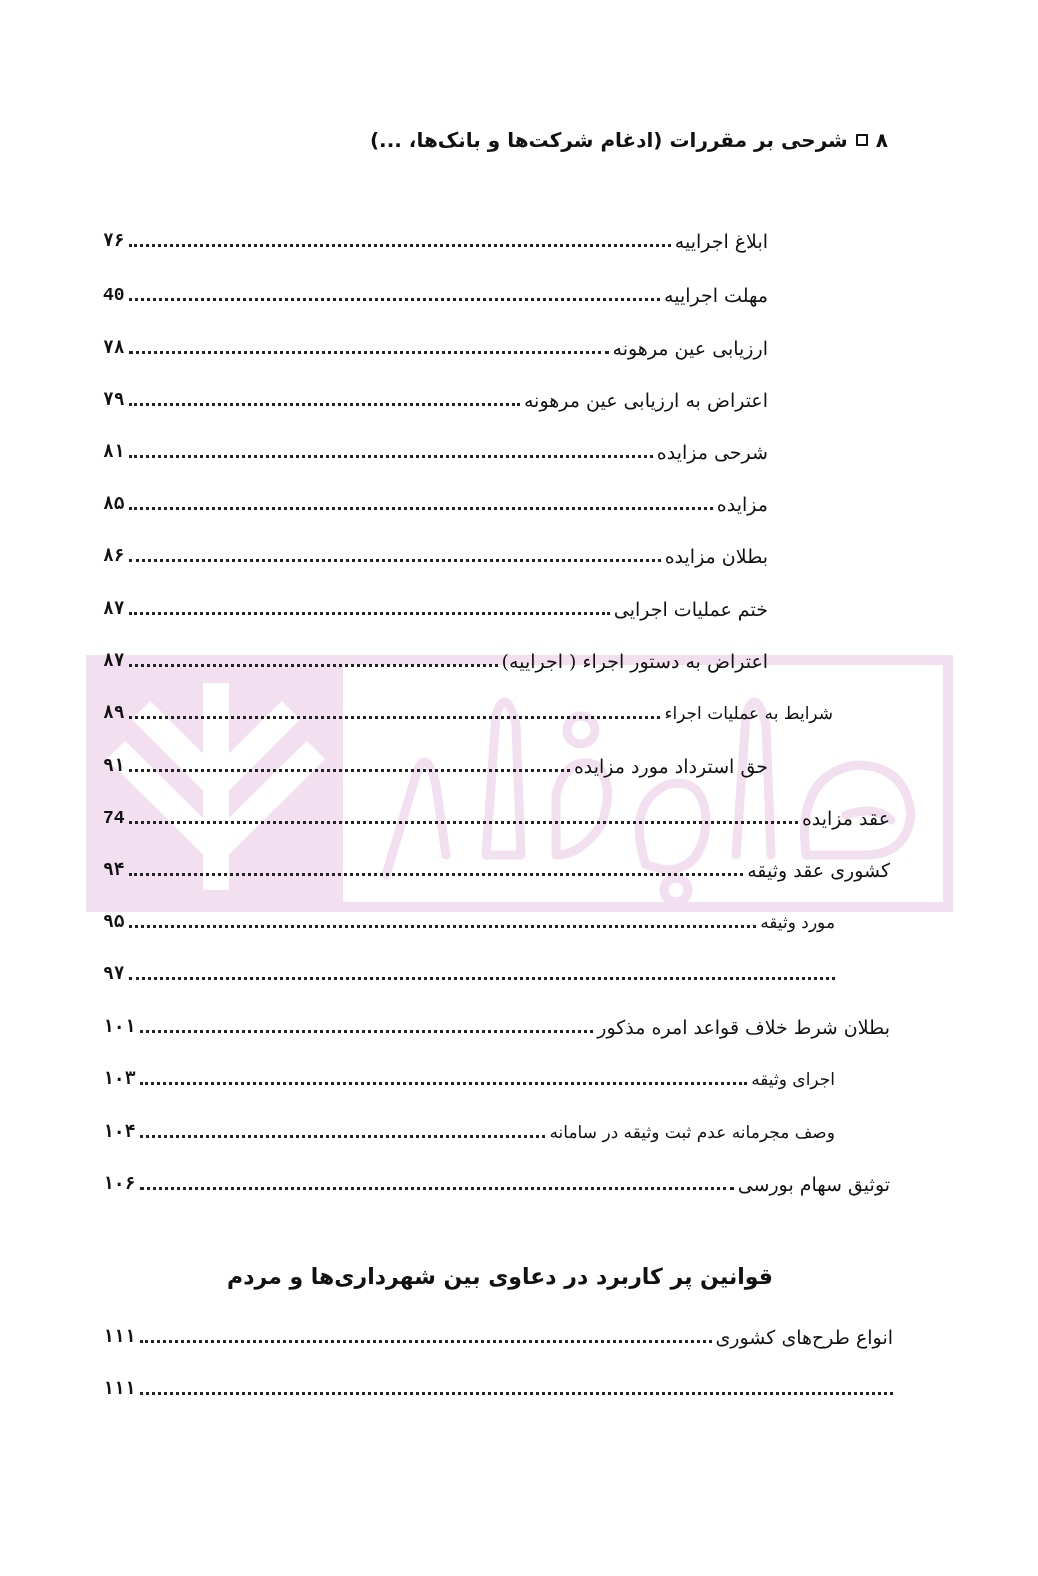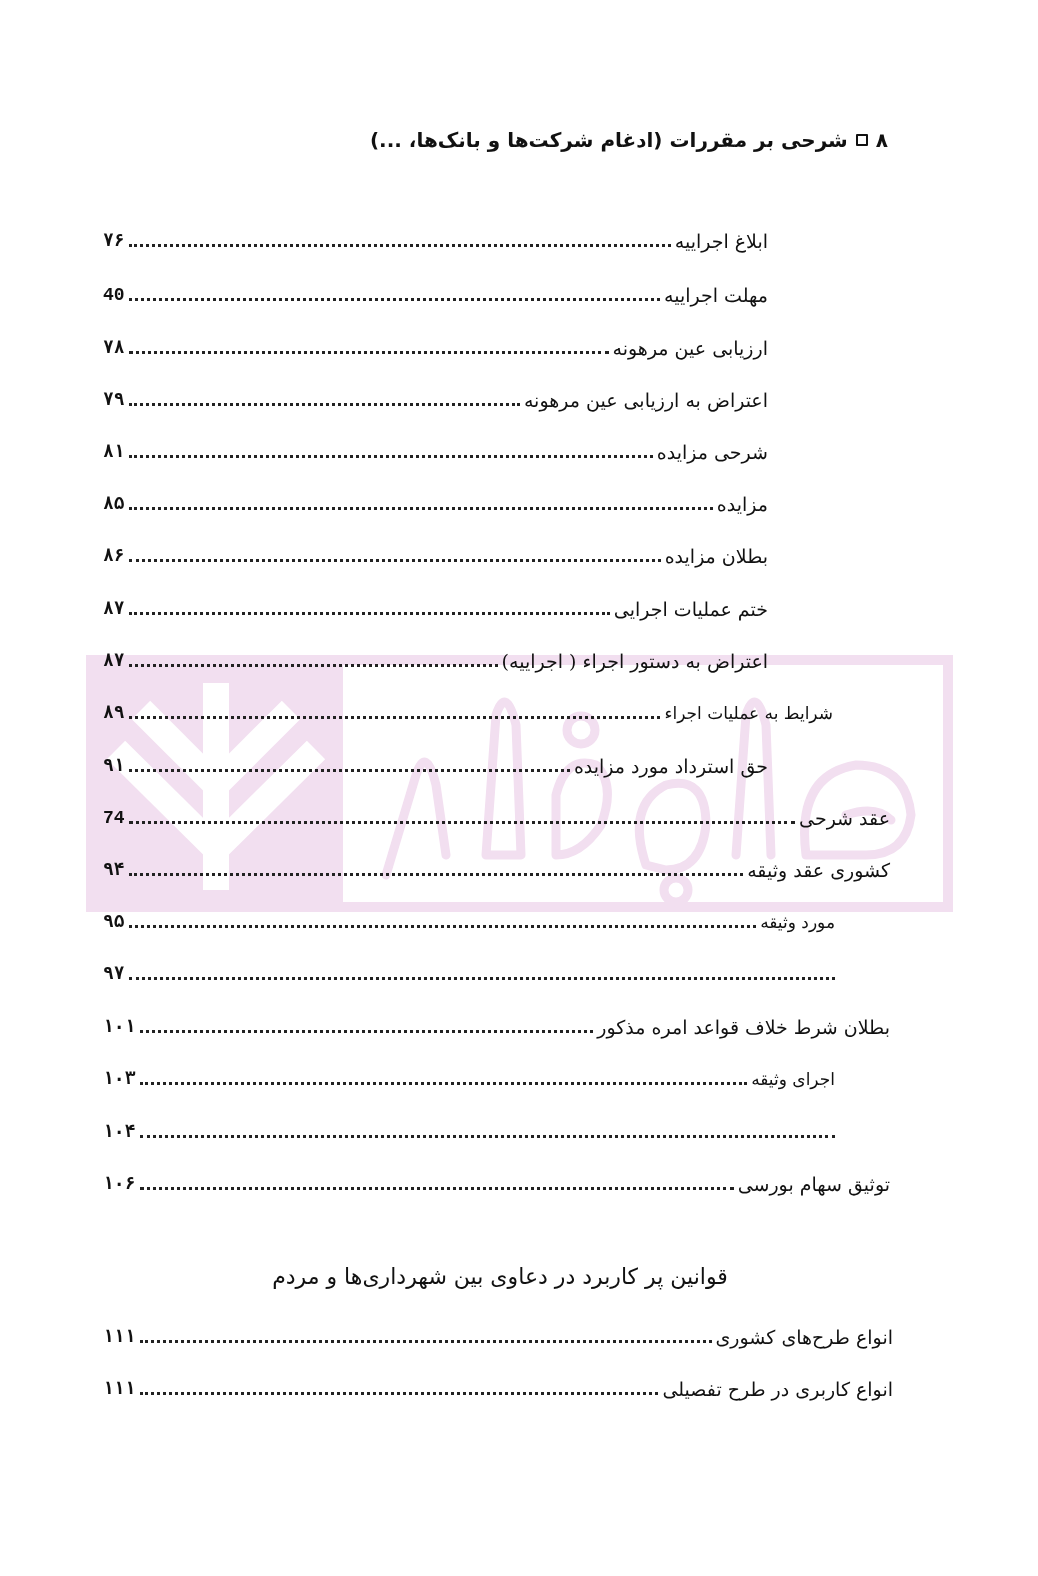--- a/index.html
+++ b/index.html
@@ -29,21 +29,21 @@
     .toc-row .dots {
       flex: 1; border-bottom: 3px dotted #222; margin-bottom: 9px; height: 0;
     }
     .toc-row .pg {
       white-space: nowrap; padding-right: 4px; font-weight: bold;
       font-family: Liberation Mono, monospace; font-size: 18px;
     }
     .toc-row.small { font-size: 17px; }
     .section-title {
       position: absolute; top: 1264px; left: 0; width: 1000px; text-align: center;
-      direction: rtl; font-size: 22px; font-weight: normal; z-index: 1;
+      direction: rtl; font-size: 22px; font-weight: bold; z-index: 1;
       font-family: "DejaVu Sans", sans-serif;
     }
   </style>
 </head>
 <body>
 
 <div class="page-header">
   <span>۸</span>
   <span class="box-glyph"></span>
   <span>شرحی بر مقررات (ادغام شرکت‌ها و بانک‌ها، ...)</span>
@@ -126,21 +126,21 @@
   <span class="t">شرایط به عملیات اجراء</span>
   <span class="dots"></span>
   <span class="pg">۸۹</span>
 </div>
 <div class="toc-row" style="top:751px; width:665px;">
   <span class="t">حق استرداد مورد مزایده</span>
   <span class="dots"></span>
   <span class="pg">۹۱</span>
 </div>
 <div class="toc-row" style="top:803px; width:787px;">
-  <span class="t">عقد شرحی</span>
+  <span class="t">عقد مزایده</span>
   <span class="dots"></span>
   <span class="pg">74</span>
 </div>
 <div class="toc-row" style="top:855px; width:787px;">
   <span class="t">کشوری عقد وثیقه</span>
   <span class="dots"></span>
   <span class="pg">۹۴</span>
 </div>
 <div class="toc-row small" style="top:907px; width:732px;">
   <span class="t">مورد وثیقه</span>
@@ -155,33 +155,33 @@
   <span class="t">بطلان شرط خلاف قواعد امره مذکور</span>
   <span class="dots"></span>
   <span class="pg">۱۰۱</span>
 </div>
 <div class="toc-row small" style="top:1064px; width:732px;">
   <span class="t">اجرای وثیقه</span>
   <span class="dots"></span>
   <span class="pg">۱۰۳</span>
 </div>
 <div class="toc-row small" style="top:1117px; width:732px;">
+  <span class="t">وصف مجرمانه عدم ثبت وثیقه در سامانه</span>
   <span class="dots"></span>
   <span class="pg">۱۰۴</span>
 </div>
 <div class="toc-row" style="top:1169px; width:787px;">
   <span class="t">توثیق سهام بورسی</span>
   <span class="dots"></span>
   <span class="pg">۱۰۶</span>
 </div>
 
 <div class="section-title">قوانین پر کاربرد در دعاوی بین شهرداری‌ها و مردم</div>
 
 <div class="toc-row" style="top:1322px; width:790px;">
   <span class="t">انواع طرح‌های کشوری</span>
   <span class="dots"></span>
   <span class="pg">۱۱۱</span>
 </div>
 <div class="toc-row" style="top:1374px; width:790px;">
-  <span class="t">انواع کاربری در طرح تفصیلی</span>
   <span class="dots"></span>
   <span class="pg">۱۱۱</span>
 </div>
 
 </body></html>

